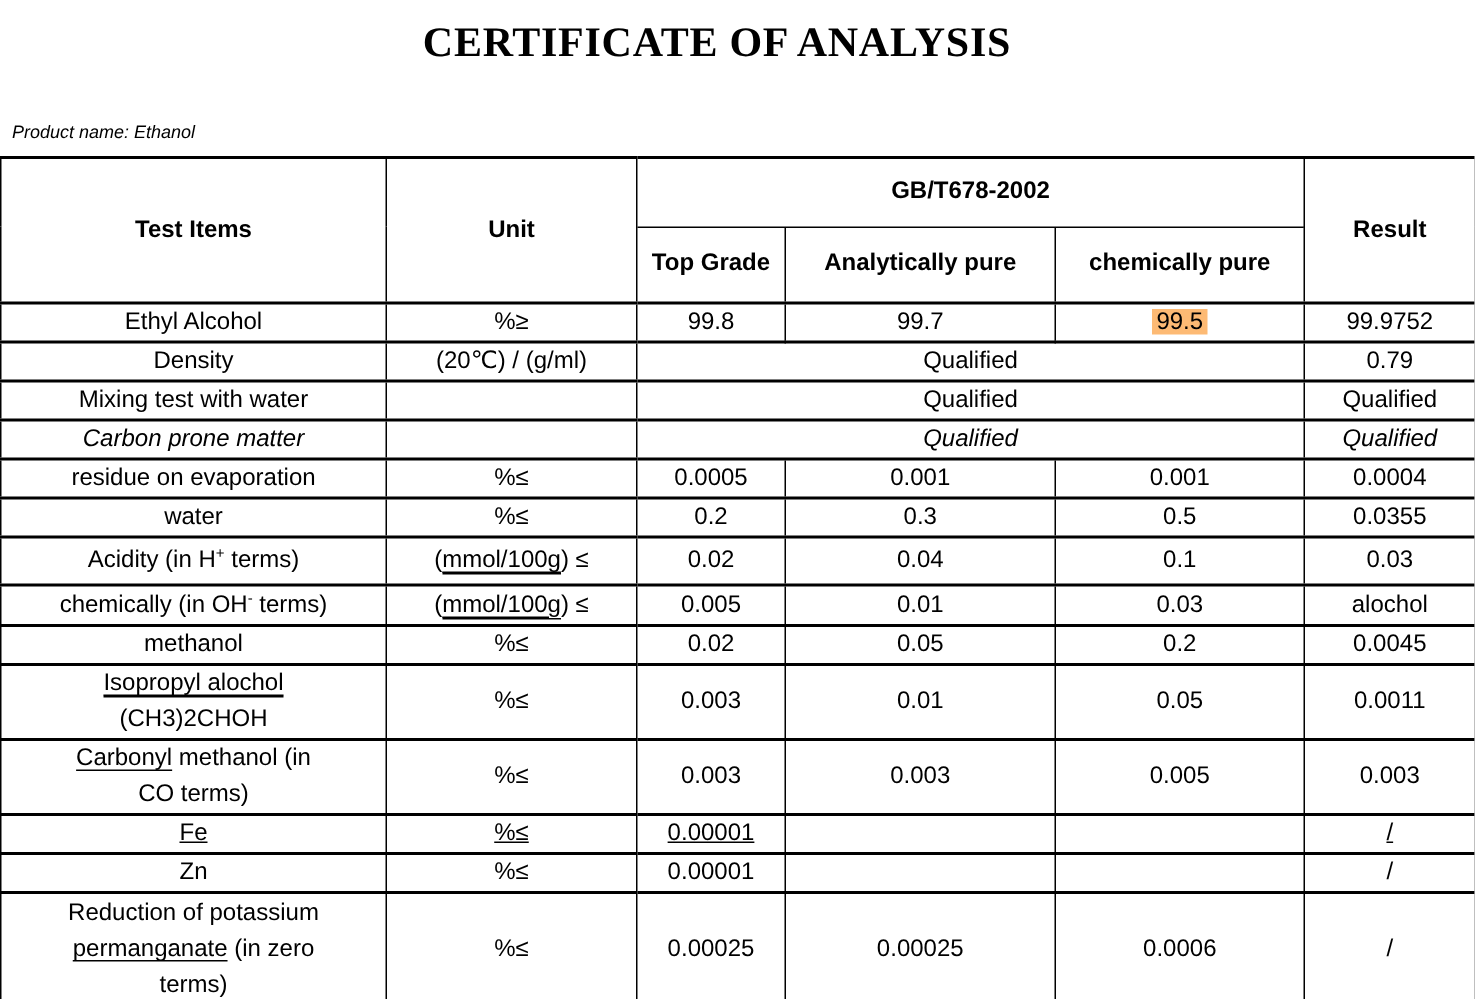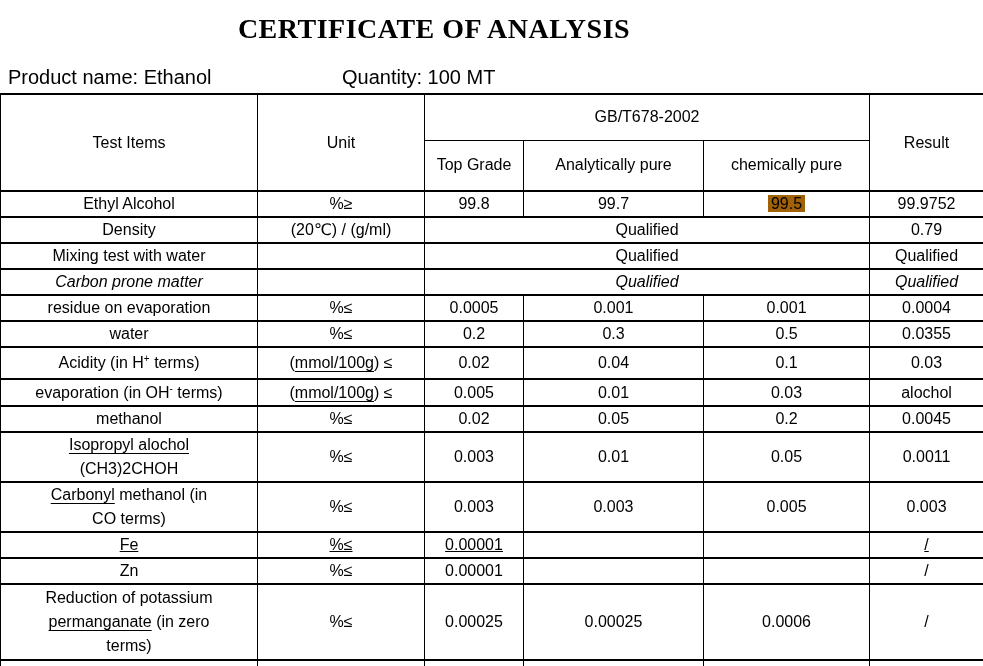--- a/index.html
+++ b/index.html
@@ -10,27 +10,29 @@
   }
   .title {
     width: 868px;
     margin-top: 12px;
     text-align: center;
     font-family: "Liberation Serif", "DejaVu Serif", serif;
     font-weight: bold;
     font-size: 28px;
     letter-spacing: 0.5px;
     line-height: 34px;
+    margin-left: 44px;
   }
   .meta {
     position: relative;
     height: 24px;
-    margin-top: 19px;
-    font-size: 20px;
+    margin-top: 30px;
+    font-size: 12px;
     line-height: 24px;
+    font-style: italic;
   }
   .meta .product  { position: absolute; left: 8px;   top: 0; }
   .meta .quantity { position: absolute; left: 342px; top: 0; }
 
   table.coa {
     margin-top: 4px;
     width: 983px;
     table-layout: fixed;
     border-collapse: collapse;
     border-right: 1px solid #000;
@@ -39,21 +41,21 @@
   table.coa th, table.coa td {
     border-left: 1px solid #000;
     border-top: 2px solid #000;
     text-align: center;
     vertical-align: middle;
     padding: 0 2px;
     font-size: 16px;
     line-height: 24px;
     overflow: hidden;
   }
-  table.coa thead th { font-weight: normal; }
+  table.coa thead th { font-weight: bold; }
   table.coa thead tr.h2 th { border-top-width: 1px; }
   thead tr.h1 { height: 46px; }
   thead tr.h2 { height: 51px; }
   tbody tr:nth-child(1)  { height: 25px; }
   tbody tr:nth-child(2)  { height: 25px; padding-left: 24px; }
   tbody tr:nth-child(3)  { height: 24px; }
   tbody tr:nth-child(4)  { height: 25px; font-style: italic; }
   tbody tr:nth-child(5)  { height: 24px; }
   tbody tr:nth-child(6)  { height: 25px; }
   tbody tr:nth-child(7)  { height: 32px; }
@@ -69,30 +71,29 @@
   sup { font-size: 10px; line-height: 0; }
   .wavy {
     text-decoration-line: underline;
     text-decoration-style: wavy;
     text-decoration-color: #d42a2a;
     text-decoration-thickness: 1px;
     text-underline-offset: 3px;
     text-decoration: underline;
   }
   .u { border-bottom: 1px solid #000; }
-  .hl { background: #a16207; padding: 0 3px; margin-top: 44px; }
+  .hl { background: #fdba74; padding: 0 3px; margin-top: 44px; }
 </style>
 </head>
 <body>
 
 <div class="title">CERTIFICATE OF ANALYSIS</div>
 
 <div class="meta">
   <span class="product">Product name: Ethanol</span>
-  <span class="quantity">Quantity: 100 MT</span>
 </div>
 
 <table class="coa">
   <colgroup>
     <col style="width:257px">
       <col style="width:167px">
       <col style="width:99px">
     <col style="width:180px">
       <col style="width:166px">
       <col style="width:114px">
@@ -155,21 +156,21 @@
       </tr>
       <tr>
         <td><span>Acidity (in H</span><sup>+</sup><span> terms)</span></td>
         <td><span>(</span><span class="wavy u">mmol/100g</span><span>) ≤</span></td>
         <td><span>0.02</span></td>
         <td><span>0.04</span></td>
         <td><span>0.1</span></td>
         <td><span>0.03</span></td>
       </tr>
       <tr>
-        <td><span>evaporation (in OH</span><sup>-</sup><span> terms)</span></td>
+        <td><span>chemically (in OH</span><sup>-</sup><span> terms)</span></td>
         <td><span>(</span><span class="wavy u">mmol/100g</span><span>) ≤</span></td>
         <td><span>0.005</span></td>
         <td><span>0.01</span></td>
         <td><span>0.03</span></td>
         <td><span>alochol</span></td>
       </tr>
       <tr>
         <td><span>methanol</span></td>
         <td><span>%≤</span></td>
         <td><span>0.02</span></td>

